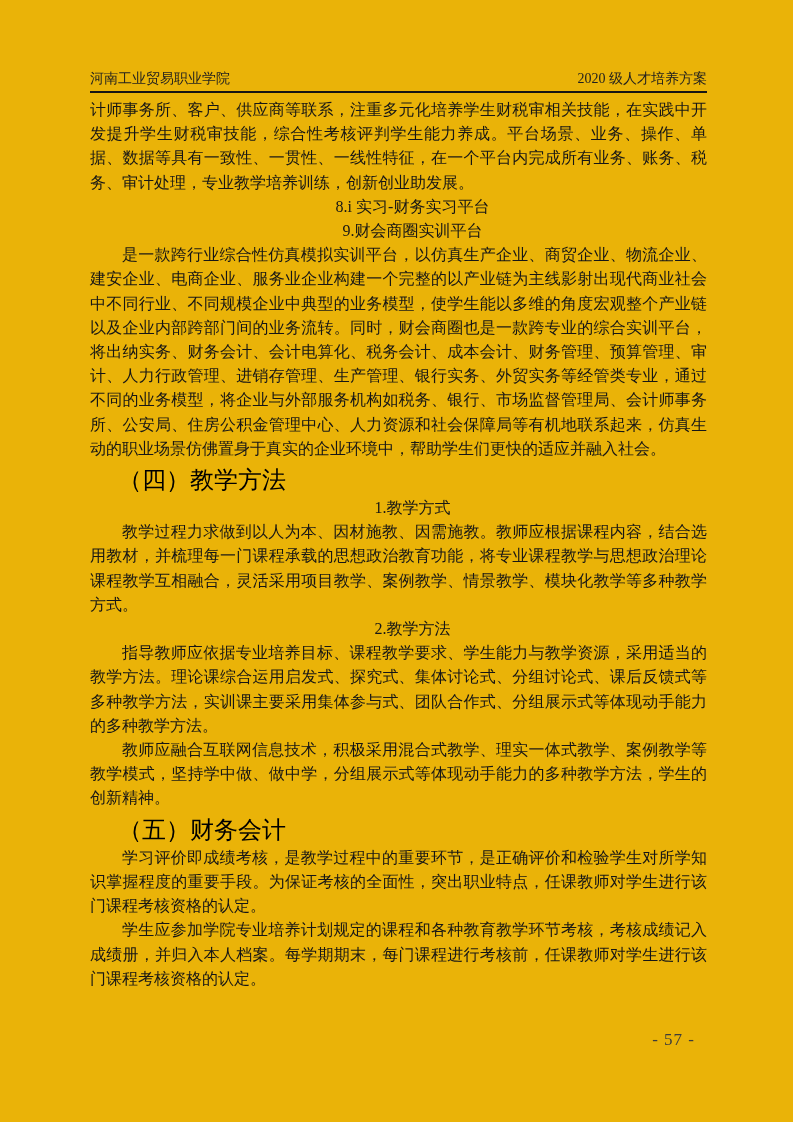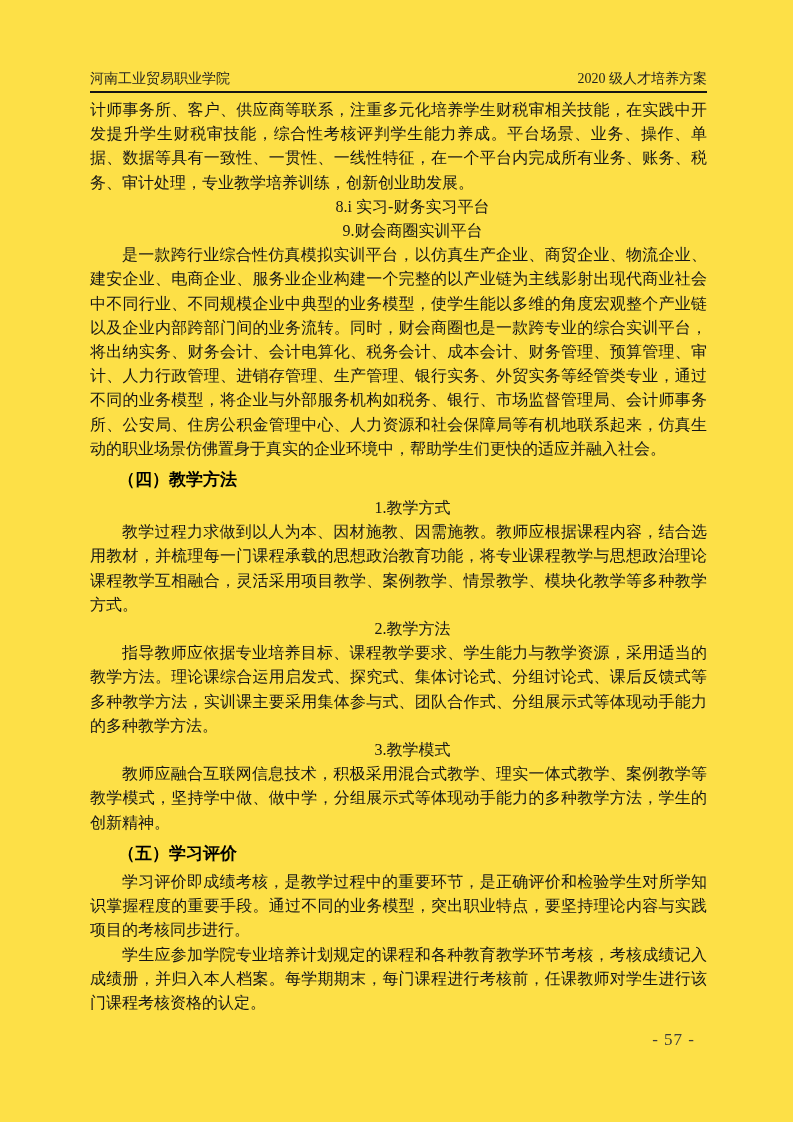--- a/index.html
+++ b/index.html
@@ -2,40 +2,40 @@
 <html><head>
 <meta charset="utf-8">
 <style>
   * { margin:0; padding:0; box-sizing:border-box; }
   html, body { background:#ffffff; }
   body {
     width:793px; height:1122px; position:relative; overflow:hidden;
     font-family:"Liberation Serif","DejaVu Serif",serif;
     color:#161616;
   }
-  .page { position:absolute; left:0; top:0; width:793px; height:1122px; background:#fde047; }
+  .page { position:absolute; left:0; top:0; width:793px; height:1122px; background:#eab308; }
 
   .header { position:absolute; left:90px; width:617px; top:70px; }
   .header-row {
     display:flex; justify-content:space-between; align-items:flex-end;
     font-size:14px; line-height:17px; color:#1f1f1f;
   }
   .header-rule { margin-top:4px; border-top:2px solid #151515; height:0; }
 
   .content {
     position:absolute; left:90px; width:617px; top:98px;
     font-size:16px; line-height:24.2px;
     text-align:justify;
   }
   .para { text-indent:2em; }
   .para.cont { text-indent:0; }
   .subitem { text-indent:1.75em; text-align:center; white-space:nowrap; }
   .section-heading {
     font-family:"Liberation Sans","DejaVu Sans",sans-serif;
-    font-weight:700; font-size:17px; line-height:26px;
+    font-weight:400; font-size:24px; line-height:26px;
     margin-top:6px; margin-bottom:3px;
     text-indent:28px; text-align:left; color:#000000;
   }
   .footer {
     position:absolute; right:98px; top:1031px;
     font-size:17px; line-height:17px; color:#3c3c3c; letter-spacing:1px;
     font-family:"Liberation Serif","DejaVu Serif",serif;
   }
 </style>
 </head>
@@ -54,22 +54,21 @@
   <div class="content">
     <p class="para cont">计师事务所、客户、供应商等联系，注重多元化培养学生财税审相关技能，在实践中开发提升学生财税审技能，综合性考核评判学生能力养成。平台场景、业务、操作、单据、数据等具有一致性、一贯性、一线性特征，在一个平台内完成所有业务、账务、税务、审计处理，专业教学培养训练，创新创业助发展。</p>
     <p class="subitem">8.i 实习-财务实习平台</p>
     <p class="subitem">9.财会商圈实训平台</p>
     <p class="para">是一款跨行业综合性仿真模拟实训平台，以仿真生产企业、商贸企业、物流企业、建安企业、电商企业、服务业企业构建一个完整的以产业链为主线影射出现代商业社会中不同行业、不同规模企业中典型的业务模型，使学生能以多维的角度宏观整个产业链以及企业内部跨部门间的业务流转。同时，财会商圈也是一款跨专业的综合实训平台，将出纳实务、财务会计、会计电算化、税务会计、成本会计、财务管理、预算管理、审计、人力行政管理、进销存管理、生产管理、银行实务、外贸实务等经管类专业，通过不同的业务模型，将企业与外部服务机构如税务、银行、市场监督管理局、会计师事务所、公安局、住房公积金管理中心、人力资源和社会保障局等有机地联系起来，仿真生动的职业场景仿佛置身于真实的企业环境中，帮助学生们更快的适应并融入社会。</p>
     <h2 class="section-heading">（四）教学方法</h2>
     <p class="subitem">1.教学方式</p>
     <p class="para">教学过程力求做到以人为本、因材施教、因需施教。教师应根据课程内容，结合选用教材，并梳理每一门课程承载的思想政治教育功能，将专业课程教学与思想政治理论课程教学互相融合，灵活采用项目教学、案例教学、情景教学、模块化教学等多种教学方式。</p>
     <p class="subitem">2.教学方法</p>
     <p class="para">指导教师应依据专业培养目标、课程教学要求、学生能力与教学资源，采用适当的教学方法。理论课综合运用启发式、探究式、集体讨论式、分组讨论式、课后反馈式等多种教学方法，实训课主要采用集体参与式、团队合作式、分组展示式等体现动手能力的多种教学方法。</p>
-    <p class="subitem">3.教学模式</p>
     <p class="para">教师应融合互联网信息技术，积极采用混合式教学、理实一体式教学、案例教学等教学模式，坚持学中做、做中学，分组展示式等体现动手能力的多种教学方法，学生的创新精神。</p>
-    <h2 class="section-heading">（五）学习评价</h2>
-    <p class="para">学习评价即成绩考核，是教学过程中的重要环节，是正确评价和检验学生对所学知识掌握程度的重要手段。通过不同的业务模型，突出职业特点，要坚持理论内容与实践项目的考核同步进行。</p>
+    <h2 class="section-heading">（五）财务会计</h2>
+    <p class="para">学习评价即成绩考核，是教学过程中的重要环节，是正确评价和检验学生对所学知识掌握程度的重要手段。为保证考核的全面性，突出职业特点，任课教师对学生进行该门课程考核资格的认定。</p>
     <p class="para">学生应参加学院专业培养计划规定的课程和各种教育教学环节考核，考核成绩记入成绩册，并归入本人档案。每学期期末，每门课程进行考核前，任课教师对学生进行该门课程考核资格的认定。</p>
   </div>
 
   <div class="footer">- 57 -</div>
 
 </div>
 
 </body></html>

